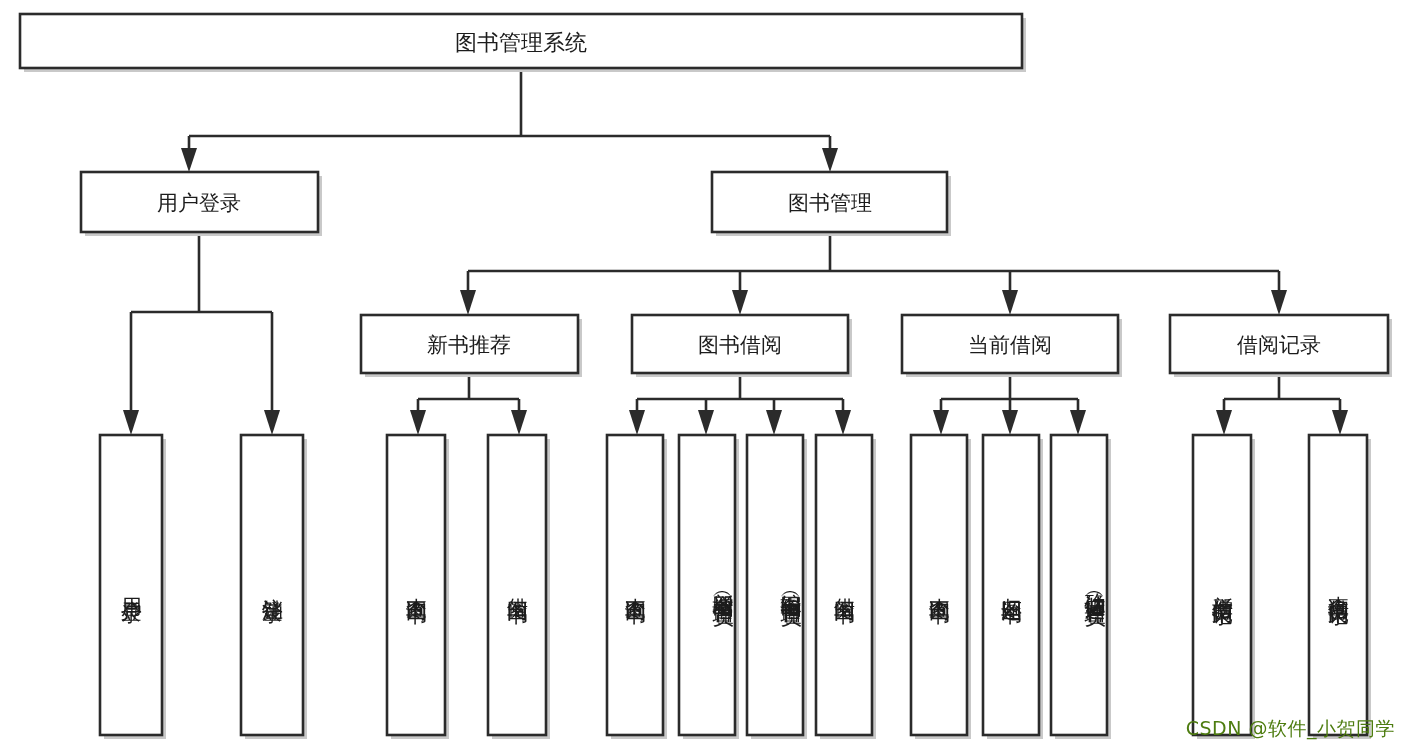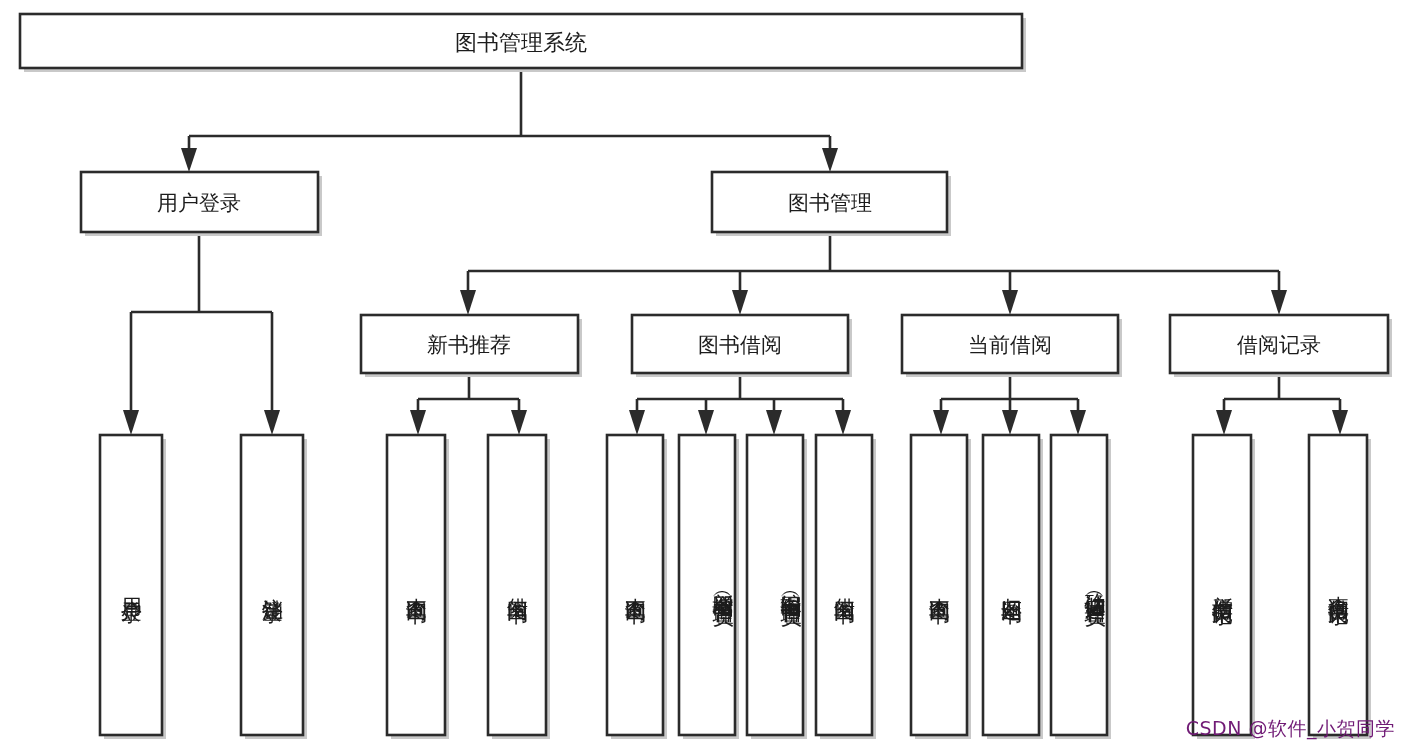--- a/index.html
+++ b/index.html
@@ -73,21 +73,21 @@
     text-align: center;
     white-space: nowrap;
     pointer-events: none;
   }
   #watermark {
     position: absolute;
     right: 10px;
     bottom: 5px;
     font-family: "DejaVu Sans", "Liberation Sans", sans-serif;
     font-size: 19px;
-    color: #701a75;
+    color: #4d7c0f;
     white-space: nowrap;
     letter-spacing: 0.5px;
   }
 </style>
 </head>
 <body>
 
 <div id="diagram-root">
 
   <svg class="flow" viewBox="0 0 1405 747">

